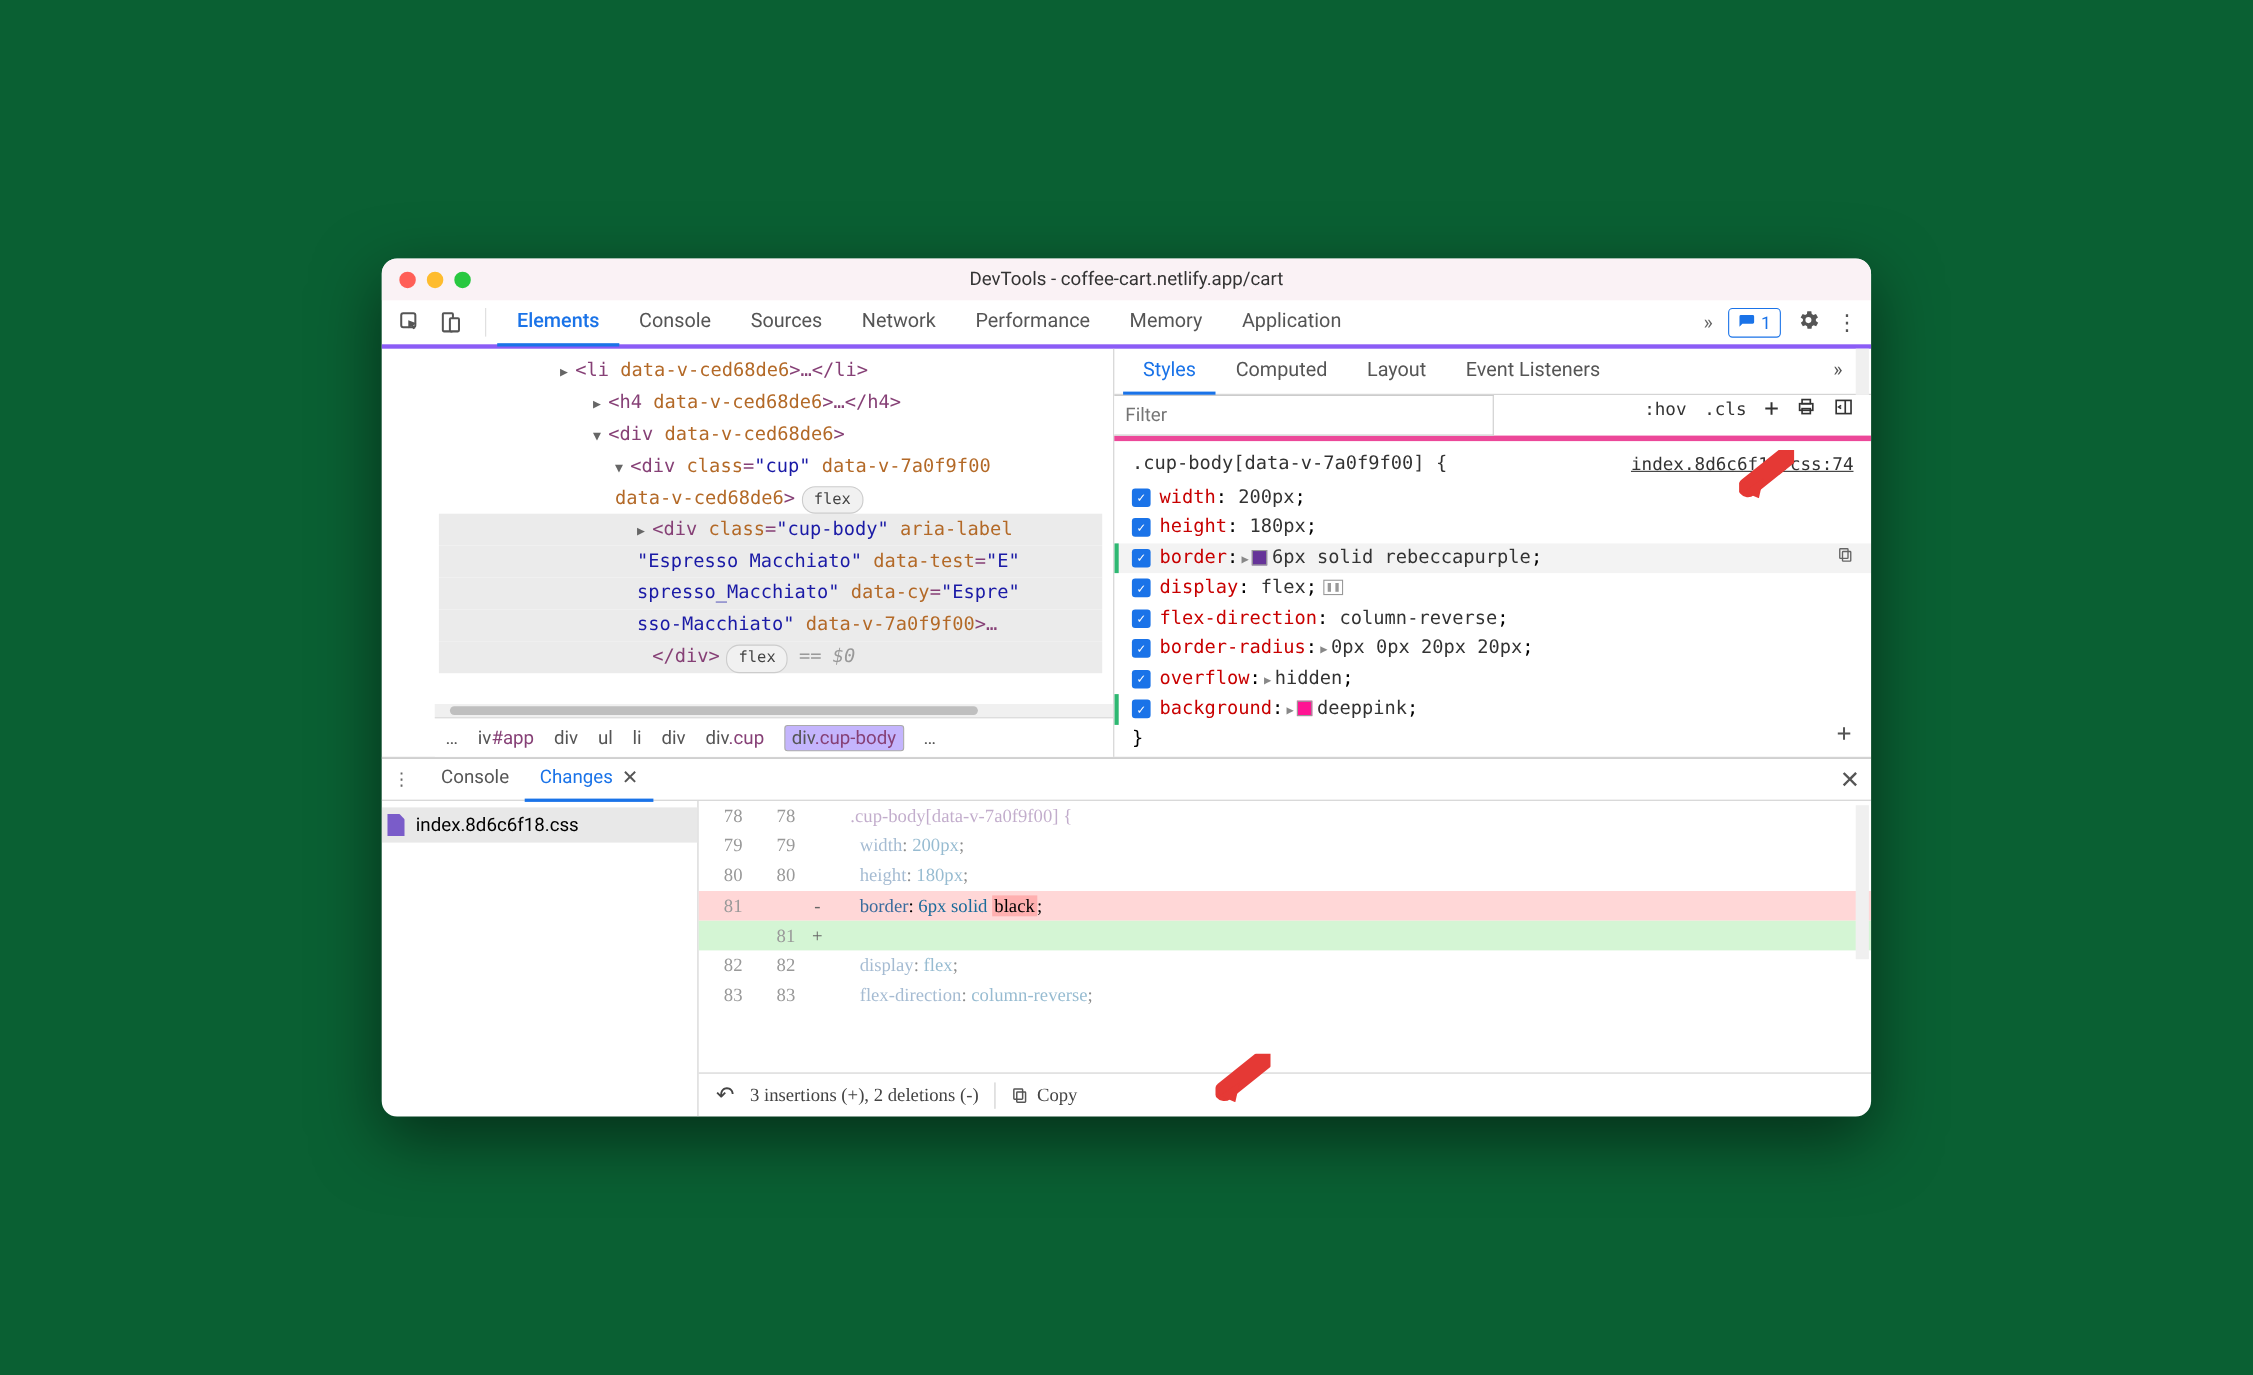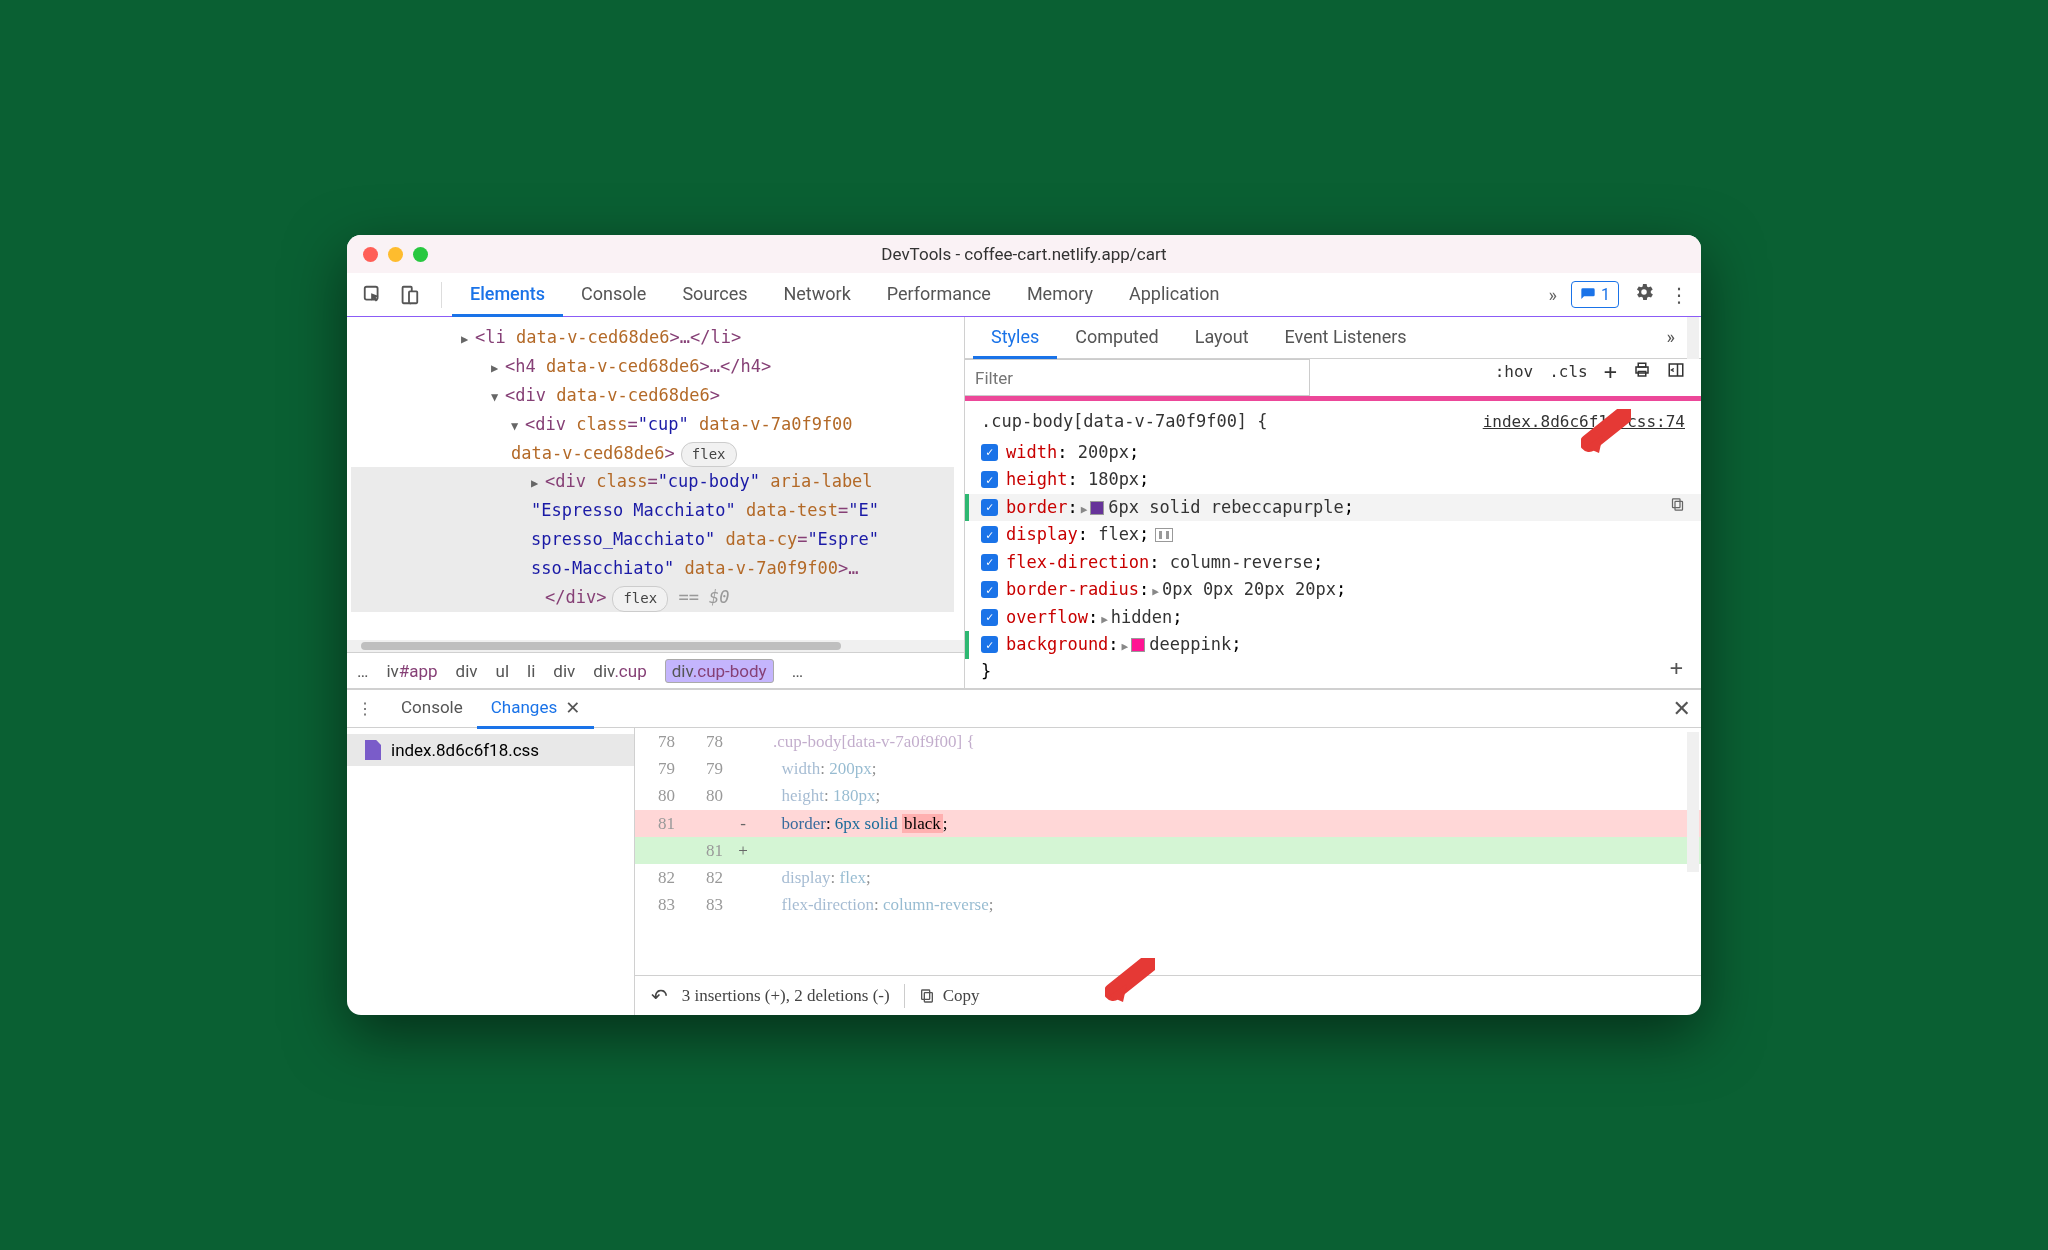--- a/index.html
+++ b/index.html
@@ -3,30 +3,30 @@
 <meta charset="utf-8">
 <style>
 * { margin:0; padding:0; box-sizing:border-box; }
 body { font-family:-apple-system,BlinkMacSystemFont,"Segoe UI",Roboto,sans-serif; background:#0a6033; display:flex; align-items:center; justify-content:center; height:100vh; }
 .window { width:1354px; height:780px; background:#fff; border-radius:14px; box-shadow:0 20px 60px rgba(0,0,0,.5); overflow:hidden; display:flex; flex-direction:column; position:relative; }
 .titlebar { height:38px; background:#faf2f5; display:flex; align-items:center; padding:0 16px; position:relative; }
 .traffic { display:flex; gap:10px; }
 .dot { width:15px; height:15px; border-radius:50%; }
 .red{background:#ff5f57}.yellow{background:#febc2e}.green{background:#28c840}
 .title-text { position:absolute; left:50%; transform:translateX(-50%); font-size:17px; color:#333; font-weight:400; }
-.toolbar { height:44px; border-bottom:1px solid #8b5cf6; display:flex; align-items:center; padding:0 12px; gap:0; }
+.toolbar { height:44px; border-bottom:4px solid #8b5cf6; display:flex; align-items:center; padding:0 12px; gap:0; }
 .tb-icon { width:28px; height:28px; display:flex; align-items:center; justify-content:center; color:#555; margin-right:8px; cursor:pointer; }
 .tabs-main { display:flex; gap:0; flex:1; }
 .tab { padding:10px 18px; font-size:18px; color:#555; cursor:pointer; border-bottom:3px solid transparent; }
 .tab.active { color:#1a73e8; border-bottom-color:#1a73e8; font-weight:500; }
 .tb-right { display:flex; align-items:center; gap:14px; margin-left:auto; }
 .chev { color:#666; font-size:18px; cursor:pointer; }
 .badge-box { display:flex; align-items:center; gap:5px; border:1px solid #1a73e8; border-radius:4px; padding:3px 8px; color:#1a73e8; cursor:pointer; }
 .gear,.vdots { color:#555; font-size:20px; cursor:pointer; }
-.split-top { display:flex; height:372px; border-bottom:1px solid #d0d0d0; }
+.split-top { display:flex; height:372px; border-bottom:1px solid #d0d0d0;padding-left:48px; }
 .elements-pane { width:618px; border-right:1px solid #d0d0d0; display:flex; flex-direction:column; overflow:hidden; }
 .dom-tree { flex:1; overflow:auto; font-family:Menlo,Monaco,monospace; font-size:17px; line-height:1.7; padding:6px 10px 6px 4px; }
 .dom-line { white-space:nowrap; }
 .ind1{padding-left:110px}.ind2{padding-left:140px}.ind3{padding-left:160px}.ind4{padding-left:180px}
 .tri{display:inline-block;width:14px;color:#666;font-size:12px}
 .punct{color:#864076}
 .attr-n{color:#b36927}
 .attr-v{color:#1a1aa6}
 .cls-val{color:#1a1aa6}
 .badge-flex { display:inline-block; background:#f1f1f1; border:1px solid #ccc; border-radius:12px; padding:0 10px; font-size:14px; color:#444; margin-left:6px; }
@@ -71,21 +71,21 @@
 .arrow-ann svg{width:100%;height:100%}
 .drawer{flex:1;display:flex;flex-direction:column;border-top:1px solid #d0d0d0}
 .drawer-tabs{height:38px;display:flex;align-items:center;padding:0 10px;border-bottom:1px solid #d0d0d0}
 .dvdots{color:#666;cursor:pointer;margin-right:14px}
 .dtab{padding:8px 14px;font-size:17px;color:#555;cursor:pointer;border-bottom:3px solid transparent;display:flex;align-items:center;gap:8px}
 .dtab.active{color:#1a73e8;border-bottom-color:#1a73e8}
 .dclose{color:#555;cursor:pointer;font-size:18px}
 .drawer-close{margin-left:auto;font-size:22px;color:#555;cursor:pointer}
 .changes-body{flex:1;display:flex;overflow:hidden}
 .file-list{width:288px;border-right:1px solid #d0d0d0;padding:6px 0}
-.file-item{display:flex;align-items:center;gap:10px;padding:6px 18px;background:#e8e8e8;cursor:pointer;font-size:17px}
+.file-item{display:flex;align-items:center;gap:10px;padding:6px 5px;background:#e8e8e8;cursor:pointer;font-size:17px}
 .file-ic{width:16px;height:20px;background:#7a5cc9;clip-path:polygon(0 0,70% 0,100% 25%,100% 100%,0 100%)}
 .diff-pane{flex:1;display:flex;flex-direction:column;overflow:hidden;font-family:Liberation Serif, serif;font-size:17px}
 .diff-lines{flex:1;overflow:auto}
 .diff-row{display:flex;align-items:center;line-height:1.6}
 .lno{width:48px;text-align:right;color:#999;padding-right:8px;flex-shrink:0}
 .sign{width:24px;text-align:center;color:#666;flex-shrink:0}
 .diff-faded .code{opacity:.45}
 .diff-del{background:#ffd7d7}
 .diff-add{background:#d4f5d4}
 .code{flex:1;padding-left:18px;white-space:pre}

